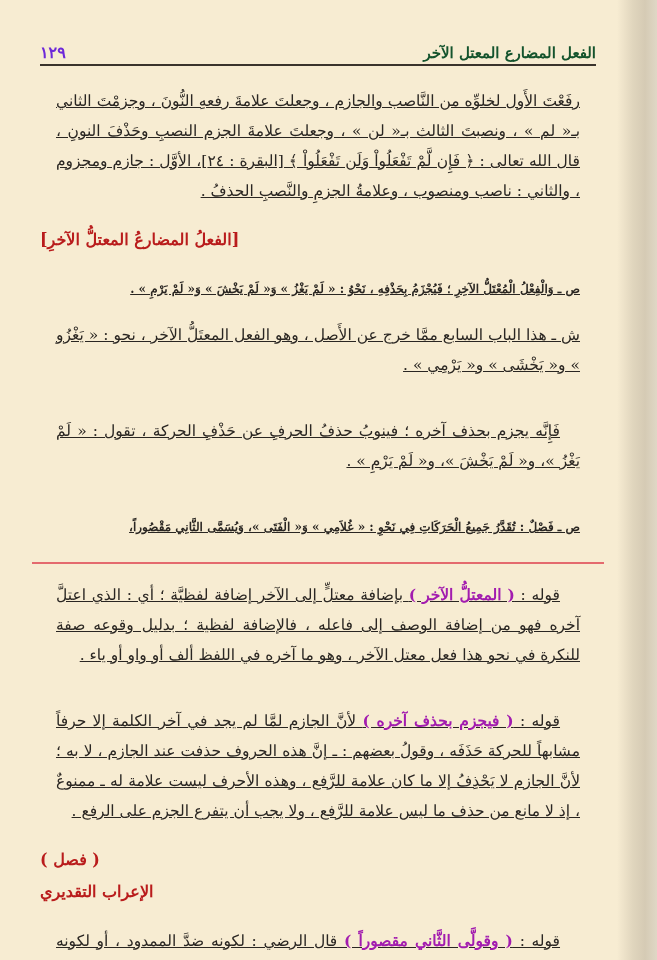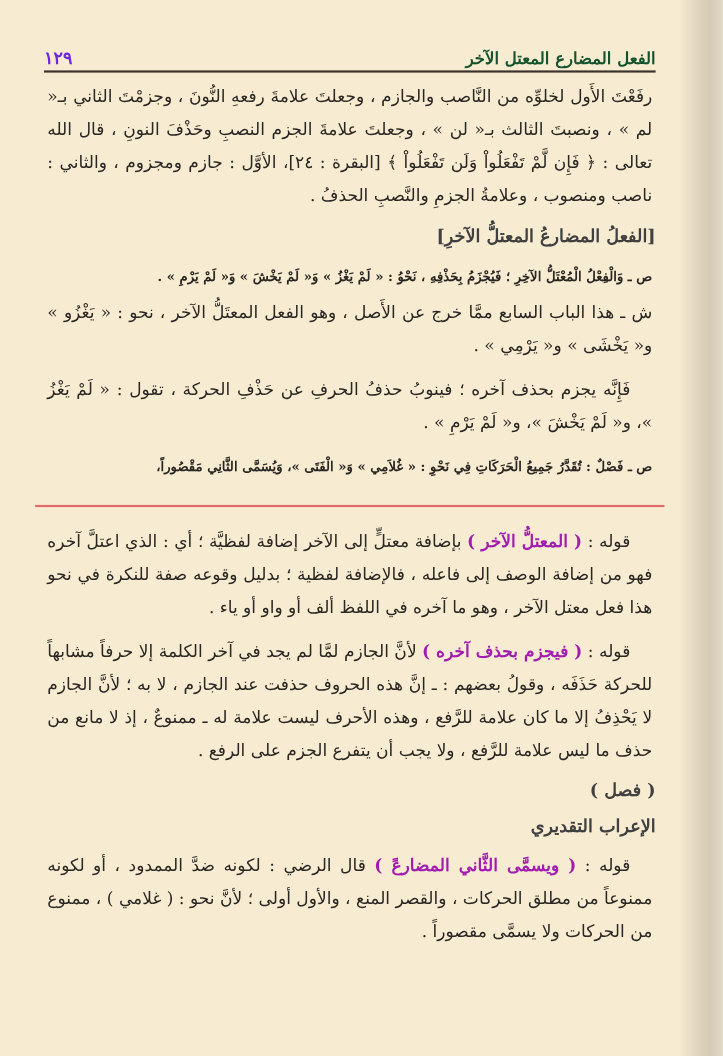--- a/index.html
+++ b/index.html
@@ -21,25 +21,25 @@
     .header {
       position: absolute; top: 36px; left: 0; right: 0; height: 26px;
       display: flex; justify-content: space-between; align-items: flex-end;
       border-bottom: 2px solid #3a332c;
       padding-bottom: 2px;
     }
     .running-title { font-size: 15px; font-weight: bold; color: #14532d; }
     .page-number { font-size: 16px; font-weight: bold; color: #6d28d9; direction: ltr; }
     .content { position: absolute; top: 70px; left: 0; right: 0; }
     p {
-      margin: 3px; font-size: 15.5px; line-height: 30px; text-align: justify;
+      margin: 16px; font-size: 15.5px; line-height: 30px; text-align: justify; text-decoration: underline;
     }
     .indent { text-indent: 20px; }
     .section-title {
-      text-align: right; color: #404040; font-weight: bold;
+      text-align: left; color: #b91c1c; font-weight: bold;
       font-size: 16px; line-height: 36px; margin: 4px 0 0;
     }
     .matn { font-weight: bold; font-size: 12px; }
     .red { color: #a21caf; font-weight: bold; }
     .divider {
       height: 2px; background: #e46a6e; margin: 20px -8px 16px;
     }
     .spacer-s { height: 4px; }
   </style>
 </head>
@@ -72,16 +72,16 @@
     </p>
     <div class="spacer-s"></div>
     <p class="indent">
       <span>قوله : </span><span class="red">( فيجزم بحذف آخره )</span><span> لأنَّ الجازم لمَّا لم يجد في آخر الكلمة إلا حرفاً مشابهاً للحركة حَذَفَه ، وقولُ بعضهم : ـ إنَّ هذه الحروف حذفت عند الجازم ، لا به ؛ لأنَّ الجازم لا يَحْذِفُ إلا ما كان علامة للرَّفع ، وهذه الأحرف ليست علامة له ـ ممنوعٌ ، إذ لا مانع من حذف ما ليس علامة للرَّفع ، ولا يجب أن يتفرع الجزم على الرفع .</span>
     </p>
 
     <div class="section-title">( فصل )</div>
     <div class="section-title" style="margin-top:-4px">الإعراب التقديري</div>
 
     <p class="indent">
-      <span>قوله : </span><span class="red">( ويسمَّى الثَّاني المضارعً )</span><span> قال الرضي : لكونه ضدَّ الممدود ، أو لكونه ممنوعاً من مطلق الحركات ، والقصر المنع ، والأول أولى ؛ لأنَّ نحو : ( غلامي ) ، ممنوع من الحركات ولا يسمَّى مقصوراً .</span>
+      <span>قوله : </span><span class="red">( وقولَّى الثَّاني مقصوراً )</span><span> قال الرضي : لكونه ضدَّ الممدود ، أو لكونه ممنوعاً من مطلق الحركات ، والقصر المنع ، والأول أولى ؛ لأنَّ نحو : ( غلامي ) ، ممنوع من الحركات ولا يسمَّى مقصوراً .</span>
     </p>
   </div>
 </div>
 
 </body></html>

